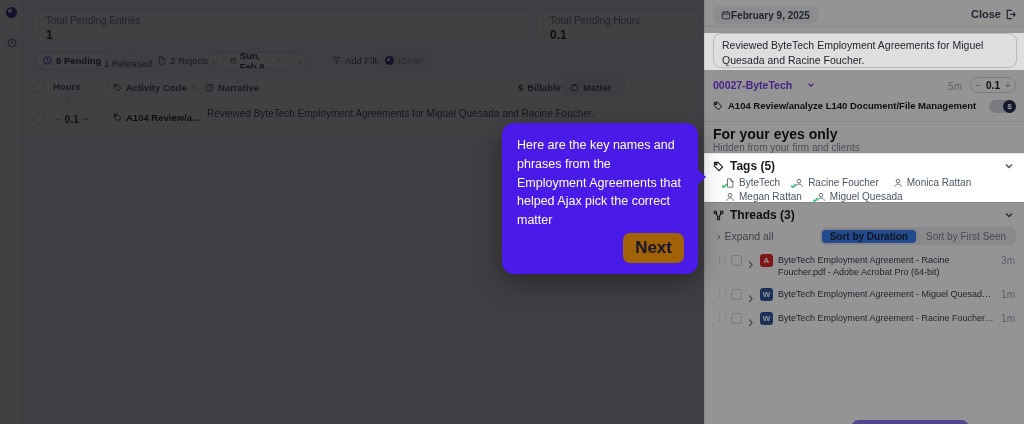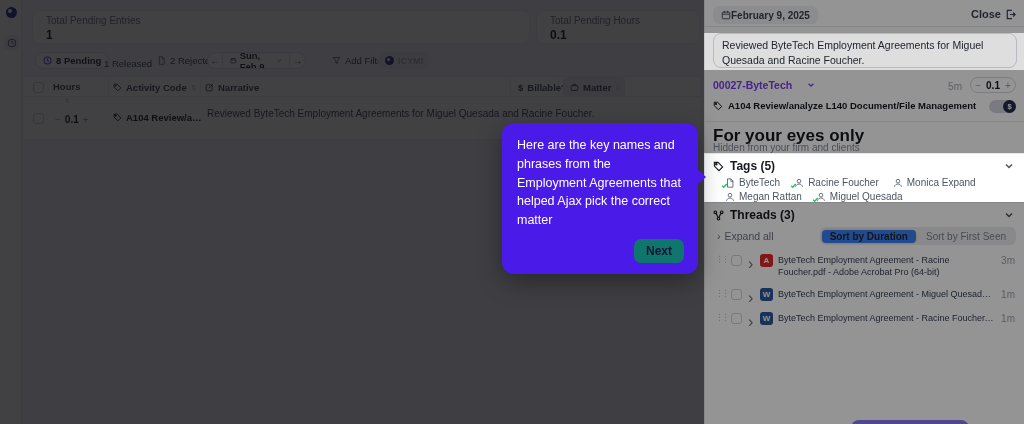--- a/index.html
+++ b/index.html
@@ -48,21 +48,21 @@
   .close-btn{position:absolute;right:8px;top:8px;display:flex;align-items:center;gap:4px;font-size:11px;font-weight:700;color:#374151;}
   .p-narr{position:absolute;left:8px;top:33px;width:304px;height:35px;border:1px solid #d3d6dd;border-radius:8px;background:#fff;padding:4px 8px;font-size:10.5px;line-height:1.4;color:#252b36;}
   .matter-link{position:absolute;left:8px;top:79px;display:flex;align-items:center;gap:15px;font-size:10.5px;font-weight:700;color:#7c3aed;}
   .elapsed{position:absolute;right:62px;top:81px;font-size:10px;color:#a0a5ae;}
   .stepper{position:absolute;right:8px;top:77px;width:46px;height:16px;border:1px solid #d5d7de;border-radius:9px;display:flex;align-items:center;justify-content:center;gap:5px;font-size:10px;}
   .stepper .v{font-weight:700;color:#15181e;}
   .act-row{position:absolute;left:8px;top:100px;display:flex;align-items:center;gap:5px;font-size:9.5px;font-weight:700;color:#15181e;width:265px;}
   .act-row .t{overflow:hidden;text-overflow:ellipsis;white-space:nowrap;}
   .toggle{position:absolute;right:8px;top:100px;width:27px;height:13px;border-radius:7px;background:#d3d4de;}
   .toggle .knob{position:absolute;right:0;top:0;width:13px;height:13px;border-radius:50%;background:#272a4a;color:#fff;font-size:7.5px;font-weight:700;display:flex;align-items:center;justify-content:center;}
-  .privacy-title{position:absolute;left:8px;top:126px;font-size:17px;font-weight:700;color:#15181e;}
+  .privacy-title{position:absolute;left:8px;top:126px;font-size:14px;font-weight:700;color:#15181e;}
   .privacy-sub{position:absolute;left:8px;top:142px;font-size:10px;color:#828a96;}
   .sec-head{position:absolute;left:8px;display:flex;align-items:center;gap:6px;font-size:12px;font-weight:700;color:#15181e;}
   .chev-r{position:absolute;right:10px;color:#4b5563;}
   .tags-list{position:absolute;left:20px;top:177px;width:292px;display:flex;flex-wrap:wrap;column-gap:14px;row-gap:3px;}
   .tag-item{display:flex;align-items:center;gap:4px;font-size:10px;color:#4b5563;white-space:nowrap;}
   .tic{position:relative;width:10px;height:10px;color:#6b7280;}
   .tic .chk{position:absolute;left:-4px;bottom:-1px;color:#22c55e;}
   .expand{position:absolute;left:12px;top:230px;display:flex;align-items:center;gap:4px;font-size:10.5px;color:#6b7280;}
   .sortgroup{position:absolute;right:8px;top:227px;height:18px;background:#ededf0;border-radius:6px;display:flex;align-items:center;padding:2px;gap:2px;}
   .sortbtn{font-size:10px;padding:1px 8px;border-radius:4px;color:#7a828e;white-space:nowrap;}
@@ -82,21 +82,21 @@
   .dim-left{left:0;top:0;width:704px;height:424px;background:rgba(11,11,16,.78);}
   .dim-r1{left:704px;top:0;width:320px;height:33px;background:rgba(0,0,0,.42);}
   .dim-r2{left:704px;top:33px;width:320px;height:37px;background:rgba(0,0,0,.13);}
   .dim-r3{left:704px;top:70px;width:320px;height:83px;background:rgba(0,0,0,.42);}
   .dim-r4{left:704px;top:202px;width:320px;height:222px;background:rgba(0,0,0,.42);}
 
   
   .tooltip{position:absolute;left:502px;top:123px;width:196px;min-height:114px;background:#4a1ae8;border-radius:12px;padding:13px 15px 44px 15px;z-index:60;box-shadow:0 8px 24px rgba(0,0,0,.35);}
   .tooltip .txt{color:#fff;font-size:12.5px;line-height:1.5;font-weight:500;}
   .tooltip .arrow{position:absolute;right:-8px;top:46px;width:0;height:0;border-top:8px solid transparent;border-bottom:8px solid transparent;border-left:9px solid #4a1ae8;}
-  .next-btn{position:absolute;right:14px;bottom:11px;background:#0f766e;border-radius:7px;padding:5px 12px;font-size:12px;font-weight:700;color:#181433;}
+  .next-btn{position:absolute;right:14px;bottom:11px;background:#a16207;border-radius:7px;padding:5px 12px;font-size:17px;font-weight:700;color:#181433;}
 </style>
 </head>
 <body>
 
 <div class="screen">
 
   <div class="rail">
     <div class="logo-dot"></div>
     <div class="rail-clock">
       <svg width="10" height="10" viewBox="0 0 12 12" fill="none" stroke="currentColor" stroke-width="1.2">
@@ -319,21 +319,21 @@
         </span>
         <span>Racine Foucher</span>
       </span>
       <span class="tag-item">
         <span class="tic">
           <svg width="10" height="10" viewBox="0 0 12 12" fill="none" stroke="currentColor" stroke-width="1.2">
               <circle cx="6" cy="3.8" r="2.2"></circle>
               <path d="M1.8 10.5c.6-2.2 2.3-3.3 4.2-3.3s3.6 1.1 4.2 3.3"></path>
             </svg>
         </span>
-        <span>Monica Expand</span>
+        <span>Monica Rattan</span>
       </span>
       <span class="tag-item">
         <span class="tic">
           <svg width="10" height="10" viewBox="0 0 12 12" fill="none" stroke="currentColor" stroke-width="1.2">
               <circle cx="6" cy="3.8" r="2.2"></circle>
               <path d="M1.8 10.5c.6-2.2 2.3-3.3 4.2-3.3s3.6 1.1 4.2 3.3"></path>
             </svg>
         </span>
         <span>Megan Rattan</span>
       </span>

